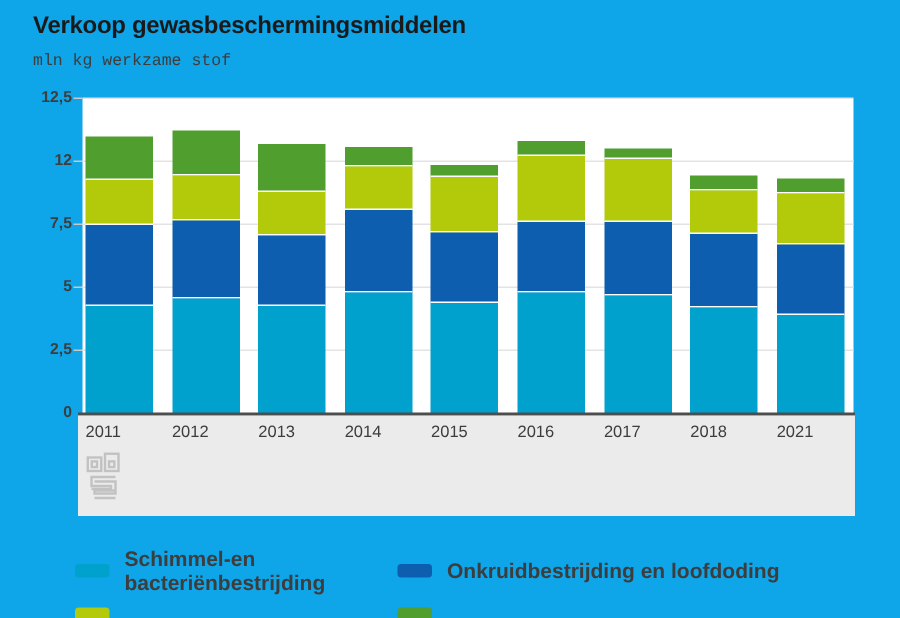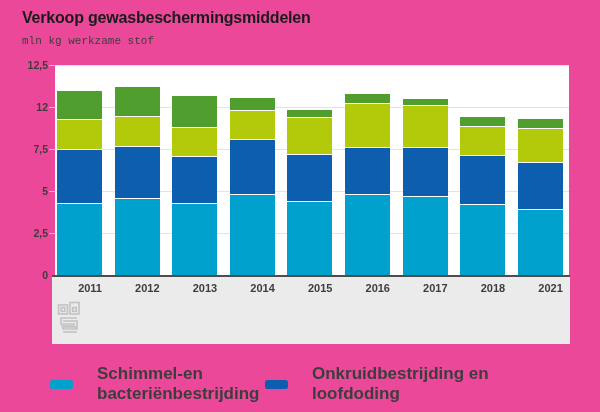--- a/index.html
+++ b/index.html
@@ -1,19 +1,19 @@
 <!DOCTYPE html>
 <html><head>
 <meta charset="utf-8">
 <style>
   * { margin: 0; padding: 0; box-sizing: border-box; }
   html, body { background: #fff; }
   body { font-family: "Liberation Sans", sans-serif; }
   #stage {
-    position: relative; width: 600px; height: 412px; background: #ec4899;
+    position: relative; width: 600px; height: 412px; background: #0ea5e9;
     overflow: hidden;
   }
   .title {
     position: absolute; left: 22px; top: 9px;
     font-size: 16px; font-weight: 700; color: #1a1a1a; letter-spacing: -0.2px;
   }
   .subtitle {
     position: absolute; left: 22px; top: 35px;
     font-size: 11px; font-weight: 400; color: #3d3d3d; font-family: Liberation Mono, monospace;
   }
@@ -39,34 +39,34 @@
   .seg.sep { border-bottom: 1px solid #fff; }
   .baseline {
     position: absolute; left: 52px; top: 275px; width: 518px; height: 2px;
     background: #4d4d4d;
   }
   .xband {
     position: absolute; left: 52px; top: 277px; width: 518px; height: 67px;
     background: #ebebeb;
   }
   .year-label {
-    position: absolute; top: 282px; width: 45px; text-align: right;
-    font-size: 11px; font-weight: 700; color: #3d3d3d;
+    position: absolute; top: 282px; width: 45px; text-align: left;
+    font-size: 11px; font-weight: 400; color: #3d3d3d;
   }
   .cbs-logo { position: absolute; left: 57px; top: 301px; }
   .legend {
     position: absolute; left: 50px; top: 364px; width: 520px;
     display: grid; grid-template-columns: 215px auto; row-gap: 9px;
   }
   .legend-item { display: flex; align-items: center; cursor: default; }
   .legend-swatch {
     width: 23px; height: 9px; border-radius: 2.5px; flex: 0 0 auto;
   }
   .legend-label {
-    margin-left: 24px; font-size: 17px; font-weight: 700; color: #3d3d3d;
+    margin-left: 10px; font-size: 14px; font-weight: 700; color: #3d3d3d;
   }
 </style>
 </head>
 <body>
 
 <div id="stage">
   <div class="title">Verkoop gewasbeschermingsmiddelen</div>
   <div class="subtitle">mln kg werkzame stof</div>
 
   <div id="yaxis-labels">

